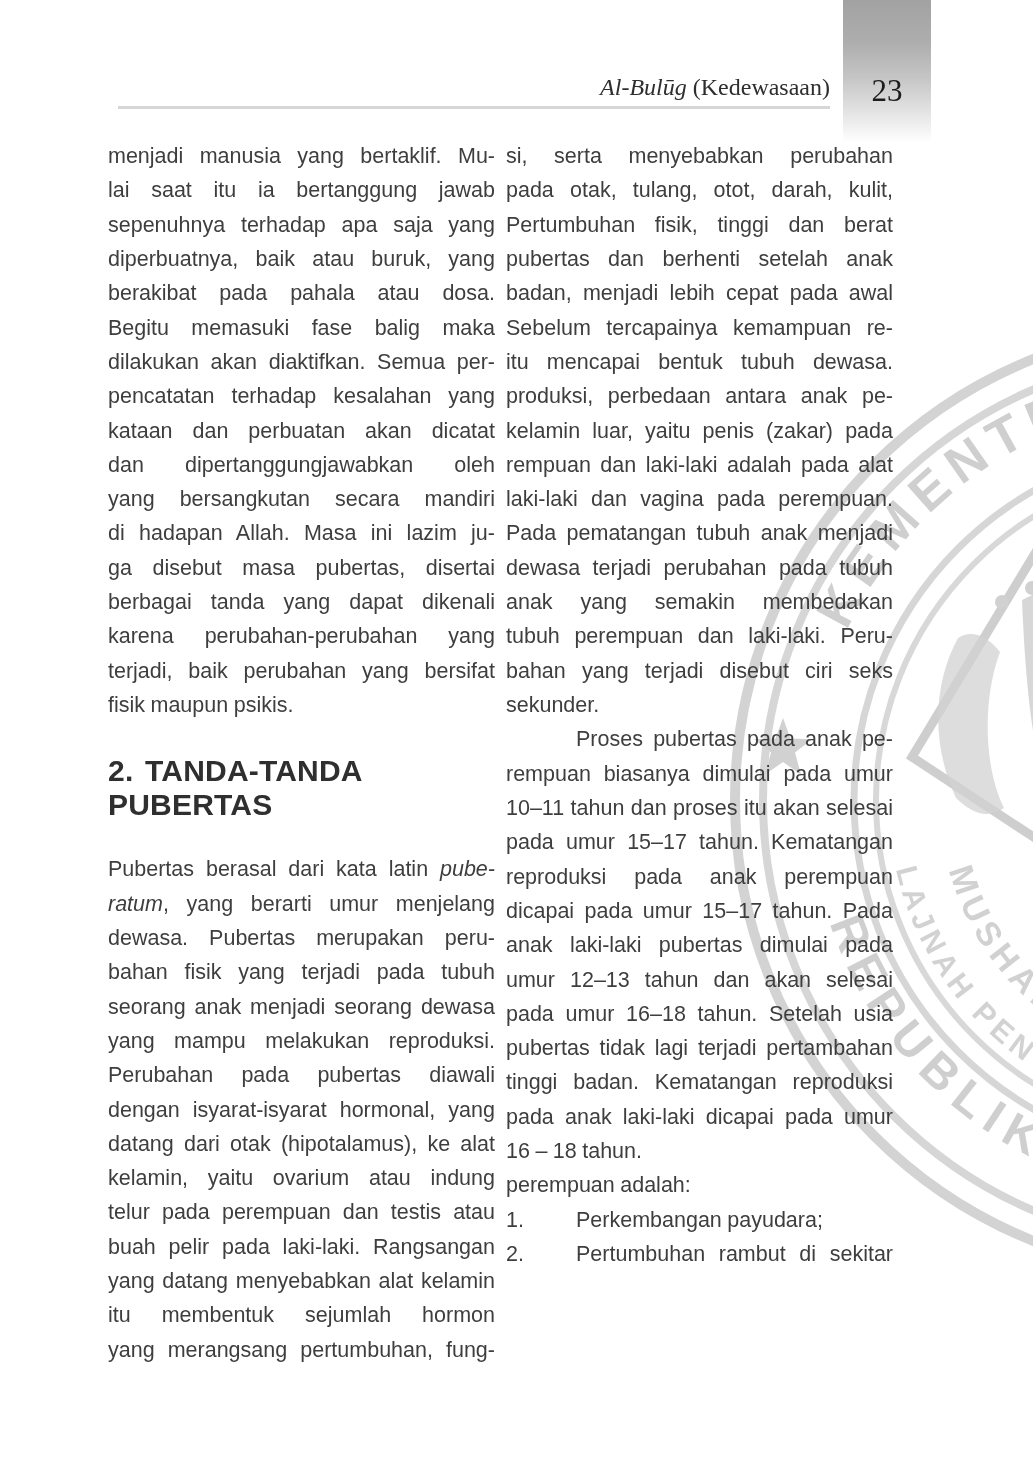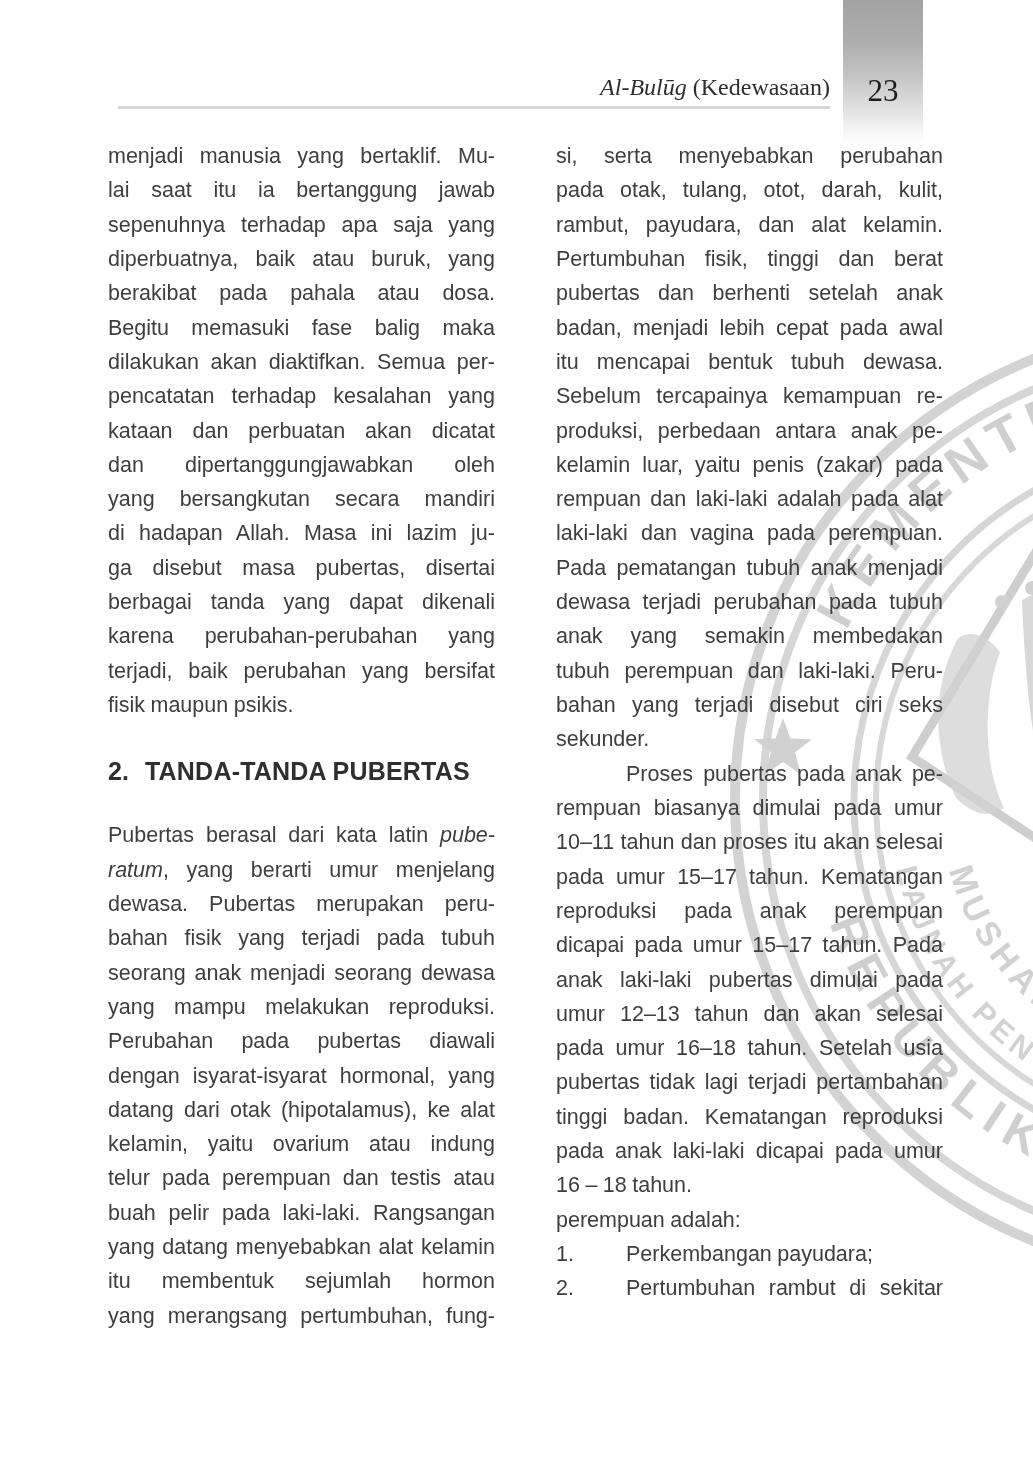--- a/index.html
+++ b/index.html
@@ -16,44 +16,44 @@
     text-align:right;white-space:nowrap;
     font-family:"Liberation Serif","DejaVu Serif",serif;
     font-size:24px;color:#2e2e2e;z-index:2;
   }
   .rh-italic{font-style:italic;}
   .header-rule{
     position:absolute;left:118px;top:106px;width:712px;height:3px;
     background:#d6d6d6;z-index:2;
   }
   .page-tab{
-    position:absolute;left:843px;top:0;width:80px;height:143px;
+    position:absolute;left:843px;top:0;width:88px;height:143px;
     background:linear-gradient(180deg,#a2a2a2 0%,#aeaeae 30%,#c6c6c6 55%,#e3e3e3 78%,#f9f9f9 95%,#ffffff 100%);
     display:flex;align-items:center;justify-content:center;
     padding-top:38px;box-sizing:border-box;z-index:2;
   }
   .page-num{
     font-family:"Liberation Serif","DejaVu Serif",serif;
     font-size:31px;color:#1c1c1c;
   }
   
   .stamp{position:absolute;left:0;top:0;width:1033px;height:1477px;z-index:0;pointer-events:none;}
   
   .col{
     position:absolute;top:139px;width:387px;z-index:1;
     font-size:21.5px;line-height:34.32px;color:#3e3e3e;
     word-spacing:-0.5px;letter-spacing:0;
   }
   .col-left{left:108px;}
-  .col-right{left:556px;}
+  .col-right{left:506px;}
   .line{text-align:justify;text-align-last:justify;}
   .line.no-just{text-align-last:left;}
   .line.indent{text-indent:70px;}
   .sec-heading{
-    margin:32px 0 30px 0;font-weight:bold;font-size:25px;color:#2f2f2f;
+    margin:32px 0 30px 0;font-weight:bold;font-size:30px;color:#2f2f2f;
     letter-spacing:0.2px;line-height:34px;
   }
   .h-num{display:inline-block;width:37px;}
   .list-item{
     position:relative;padding-left:70px;
     text-align:justify;text-align-last:justify;
   }
   .list-item.no-just{text-align-last:left;}
   .li-num{position:absolute;left:0;top:0;}
 </style>
@@ -145,26 +145,25 @@
         <div class="line">buah pelir pada laki-laki. Rangsangan</div>
         <div class="line">yang datang menyebabkan alat kelamin</div>
         <div class="line">itu membentuk sejumlah hormon</div>
         <div class="line">yang merangsang pertumbuhan, fung-</div>
       </div>
     </div>
   <div class="col col-right" id="col-right">
       <div class="para">
         <div class="line">si, serta menyebabkan perubahan</div>
         <div class="line">pada otak, tulang, otot, darah, kulit,</div>
-        <div class="line">rambut, payudara, dan alat kelamin.</div>
         <div class="line">Pertumbuhan fisik, tinggi dan berat</div>
         <div class="line">pubertas dan berhenti setelah anak</div>
         <div class="line">badan, menjadi lebih cepat pada awal</div>
+        <div class="line">Sebelum tercapainya kemampuan re-</div>
         <div class="line">itu mencapai bentuk tubuh dewasa.</div>
-        <div class="line">Sebelum tercapainya kemampuan re-</div>
         <div class="line">produksi, perbedaan antara anak pe-</div>
         <div class="line">kelamin luar, yaitu penis (zakar) pada</div>
         <div class="line">rempuan dan laki-laki adalah pada alat</div>
         <div class="line">laki-laki dan vagina pada perempuan.</div>
         <div class="line">Pada pematangan tubuh anak menjadi</div>
         <div class="line">dewasa terjadi perubahan pada tubuh</div>
         <div class="line">anak yang semakin membedakan</div>
         <div class="line">tubuh perempuan dan laki-laki. Peru-</div>
         <div class="line">bahan yang terjadi disebut ciri seks</div>
         <div class="line no-just">sekunder.</div>

